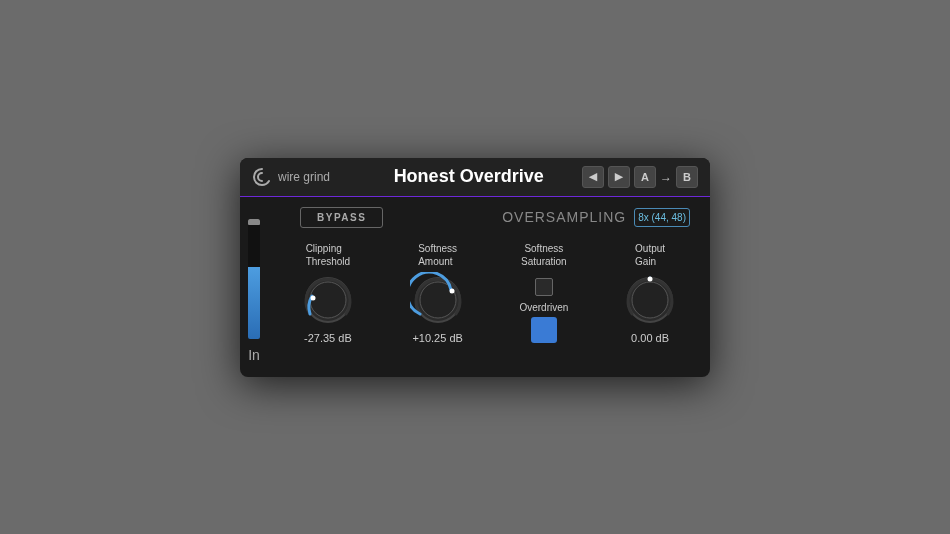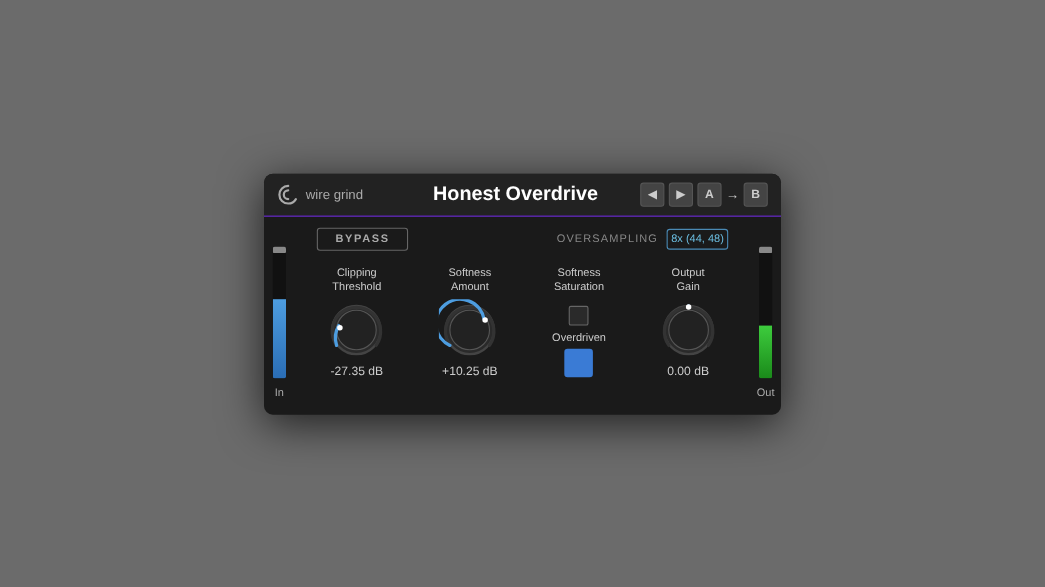--- a/index.html
+++ b/index.html
@@ -104,21 +104,21 @@
       width: 28px;
       display: flex;
       flex-direction: column;
       align-items: center;
       justify-content: flex-end;
       padding: 0 6px 4px;
       gap: 4px;
     }
     .vu-label {
       color: #aaa;
-      font-size: 10px;
+      font-size: 14px;
       margin-top: 4px;
     }
     .vu-bar-container {
       width: 12px;
       height: 120px;
       background: #111;
       border-radius: 2px;
       overflow: hidden;
       position: relative;
       display: flex;
@@ -164,29 +164,30 @@
     .bypass-btn {
       border: 1px solid #666;
       background: transparent;
       color: #aaa;
       font-size: 10px;
       font-weight: 600;
       letter-spacing: 1.5px;
       padding: 4px 16px;
       border-radius: 3px;
       cursor: pointer;
+      margin-left: 12px;
     }
     .oversampling-area {
       display: flex;
       align-items: center;
       gap: 8px;
     }
     .oversampling-label {
       color: #888;
-      font-size: 10px;
+      font-size: 14px;
       letter-spacing: 1px;
     }
     .oversampling-value {
       border: 1px solid #4a8ab5;
       color: #6bbde0;
       font-size: 10px;
       padding: 3px 3px;
       border-radius: 3px;
       background: transparent;
     }
@@ -200,21 +201,20 @@
 
     .knob-group {
       display: flex;
       flex-direction: column;
       align-items: center;
       gap: 4px;
     }
     .knob-label {
       color: #ccc;
       font-size: 10px;
-      text-align: center;
       line-height: 1.3;
     }
     .knob-canvas {
       width: 56px;
       height: 56px;
       position: relative;
       cursor: pointer;
     }
     .knob-value {
       color: #ccc;
@@ -369,21 +369,14 @@
 
               <circle cx="28" cy="7" r="2.5" fill="#fff"></circle>
             </svg>
           </div>
           <span class="knob-value">0.00 dB</span>
         </div>
 
       </div>
     </div>
 
-    <div class="vu-meter">
-      <div class="vu-bar-container">
-        <div class="vu-clip-indicator" style="position:absolute;top:0;left:0;width:100%;height:6px;background:#888;border-radius:1px;"></div>
-        <div class="vu-bar-green"></div>
-      </div>
-      <span class="vu-label">Out</span>
-    </div>
   </div>
 </div>
 
 </body></html>

